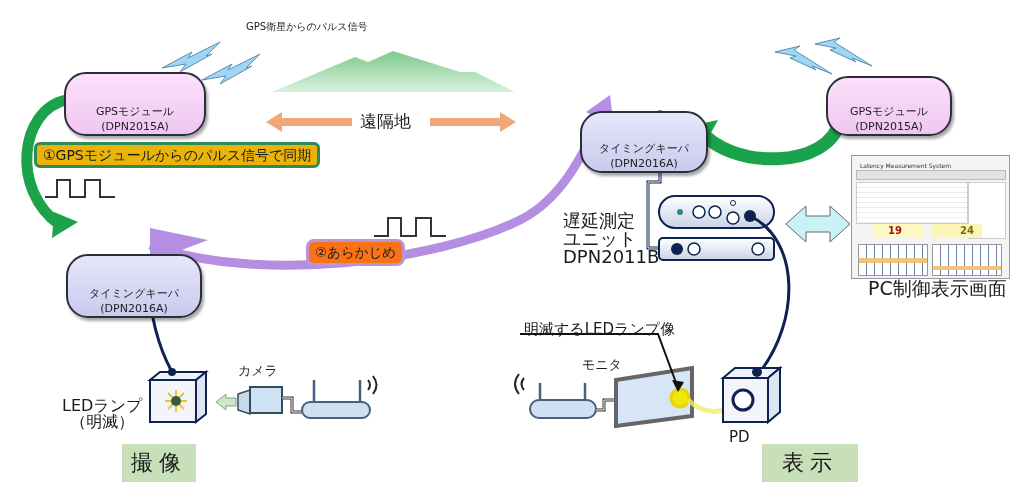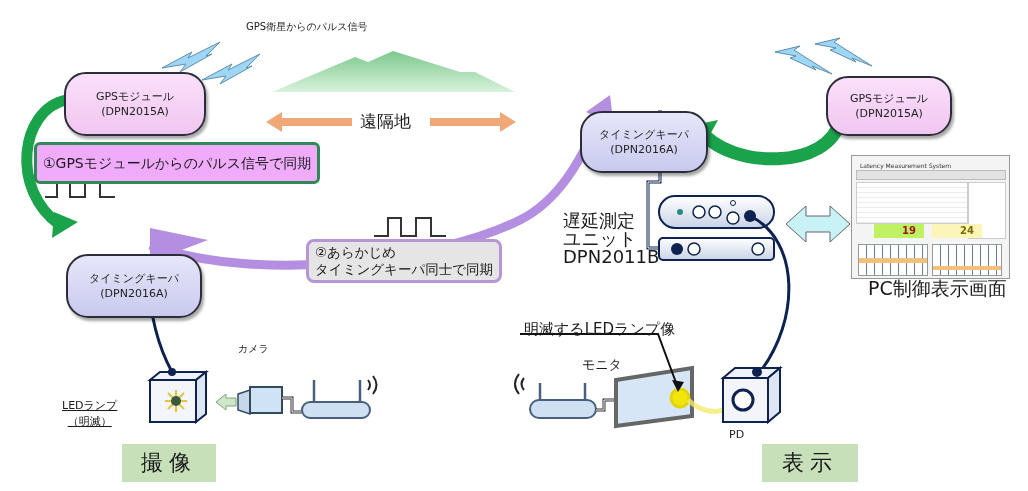--- a/index.html
+++ b/index.html
@@ -1,24 +1,24 @@
 <!DOCTYPE html>
 <html><head>
 <meta charset="utf-8">
 <style>
   html,body{margin:0;padding:0;background:#fff;}
   body{width:1028px;height:491px;position:relative;overflow:hidden;font-family:"DejaVu Sans","Liberation Sans",sans-serif;color:#1a1a1a;}
   .abs{position:absolute;}
   svg.bg{position:absolute;left:0;top:0;}
-  .node{position:absolute;border:2px solid #2d2d3a;border-radius:22px;box-shadow:2px 3px 3px rgba(0,0,0,.35);display:flex;flex-direction:column;align-items:center;justify-content:center;font-size:11px;line-height:15px;color:#222;}
+  .node{position:absolute;border:2px solid #2d2d3a;border-radius:22px;box-shadow:2px 3px 3px rgba(0,0,0,.35);display:flex;flex-direction:column;align-items:center;justify-content:flex-end;font-size:11px;line-height:15px;color:#222;}
   .gps{background:linear-gradient(#fbe0fb,#f0c6f0);}
   .tk{background:linear-gradient(#e6e6fb,#c9c9ee);margin-top:39px;}
   .lbl{position:absolute;white-space:nowrap;}
-  .box1{position:absolute;border:3px solid #2e8b57;border-radius:6px;background:#f0abfc;font-size:14px;padding:8px 6px;line-height:20px;}
-  .box2{position:absolute;border:3px solid #b896d6;border-radius:8px;background:#e5e5e5;font-size:13.5px;padding:2px 6px;line-height:17px;}
+  .box1{position:absolute;border:3px solid #2e8b57;border-radius:6px;background:#eab308;font-size:14px;padding:0 6px;line-height:20px;}
+  .box2{position:absolute;border:3px solid #b896d6;border-radius:8px;background:#f97316;font-size:13.5px;padding:2px 6px;line-height:17px;}
   .tag{position:absolute;background:#c7e0b9;font-size:22px;letter-spacing:6px;text-align:center;line-height:38px;}
   .screen{position:absolute;left:851px;top:155px;width:157px;height:122px;border:1px solid #999;background:#f4f4f4;font-size:4px;overflow:hidden;}
   .screen .t{position:absolute;font-size:6px;color:#333;}
   .readout{position:absolute;font-size:10px;font-weight:bold;text-align:right;padding-right:8px;line-height:14px;}
 </style>
 </head>
 <body>
 
 <svg class="bg" width="1028" height="491">
   <defs>
@@ -159,44 +159,43 @@
   <span>(DPN2016A)</span>
 </div>
 <div class="node gps" style="left:826px;top:76px;width:122px;height:56px;">
   <span>GPSモジュール</span>
   <span>(DPN2015A)</span>
 </div>
 
 <div class="box1" style="left:34px;top:142px;">①GPSモジュールからのパルス信号で同期</div>
 <div class="box2" style="left:306px;top:239px;">
   <div>②あらかじめ</div>
-  <div>タイミングキーパ同士で同期</div>
 </div>
 
 <div class="lbl" style="left:563px;top:212px;font-size:18px;line-height:18px;">
   <div>遅延測定</div>
   <div>ユニット</div>
   <div>DPN2011B</div>
 </div>
 
 <div class="screen">
   <div class="t" style="left:8px;top:6px;">Latency Measurement System</div>
   <div class="abs" style="left:4px;top:14px;width:148px;height:8px;background:#e2e2e2;border:1px solid #bbb;"></div>
   <div class="abs" style="left:4px;top:26px;width:110px;height:40px;background:repeating-linear-gradient(#fff 0 4px,#ececec 4px 5px);border:1px solid #ccc;"></div>
   <div class="abs" style="left:116px;top:26px;width:36px;height:55px;background:#fff;border:1px solid #ccc;"></div>
-  <div class="readout" style="left:22px;top:68px;width:42px;background:#bef264;color:#a01515;"><span>19</span></div>
+  <div class="readout" style="left:22px;top:68px;width:42px;background:#fef9c3;color:#a01515;text-align:center;"><span>19</span></div>
   <div class="readout" style="left:80px;top:68px;width:42px;background:#fbf5b8;color:#7a6a00;"><span>24</span></div>
   <div class="abs" style="left:6px;top:88px;width:68px;height:30px;background:linear-gradient(transparent 45%,#f2c27a 45%,#f2c27a 60%,transparent 60%),repeating-linear-gradient(90deg,#fff 0 7px,#6a7fb0 7px 8px);border:1px solid #999;"></div>
   <div class="abs" style="left:80px;top:88px;width:68px;height:30px;background:linear-gradient(transparent 70%,#f2c27a 70%,#f2c27a 85%,transparent 85%),repeating-linear-gradient(90deg,#fff 0 7px,#6a7fb0 7px 8px);border:1px solid #999;"></div>
 </div>
 <div class="lbl" style="left:868px;top:276px;font-size:19px;">PC制御表示画面</div>
 
-<div class="lbl" style="left:238px;top:342px;font-size:10px;">カメラ</div>
-<div class="lbl" style="left:62px;top:398px;font-size:11px;line-height:16px;text-align:center;text-decoration:underline;">
+<div class="lbl" style="left:238px;top:362px;font-size:13px;">カメラ</div>
+<div class="lbl" style="left:62px;top:398px;font-size:16px;line-height:16px;text-align:center;">
   <div>LEDランプ</div>
   <div>（明滅）</div>
 </div>
-<div class="tag" style="left:122px;top:444px;width:94px;">撮像</div>
+<div class="tag" style="left:122px;top:444px;width:74px;">撮像</div>
 
 <div class="lbl" style="left:524px;top:320px;font-size:15px;">明滅するLEDランプ像</div>
 <div class="lbl" style="left:582px;top:356px;font-size:13px;">モニタ</div>
-<div class="lbl" style="left:729px;top:428px;font-size:11px;">PD</div>
+<div class="lbl" style="left:729px;top:428px;font-size:15px;">PD</div>
 <div class="tag" style="left:762px;top:444px;width:96px;">表示</div>
 
 </body></html>

